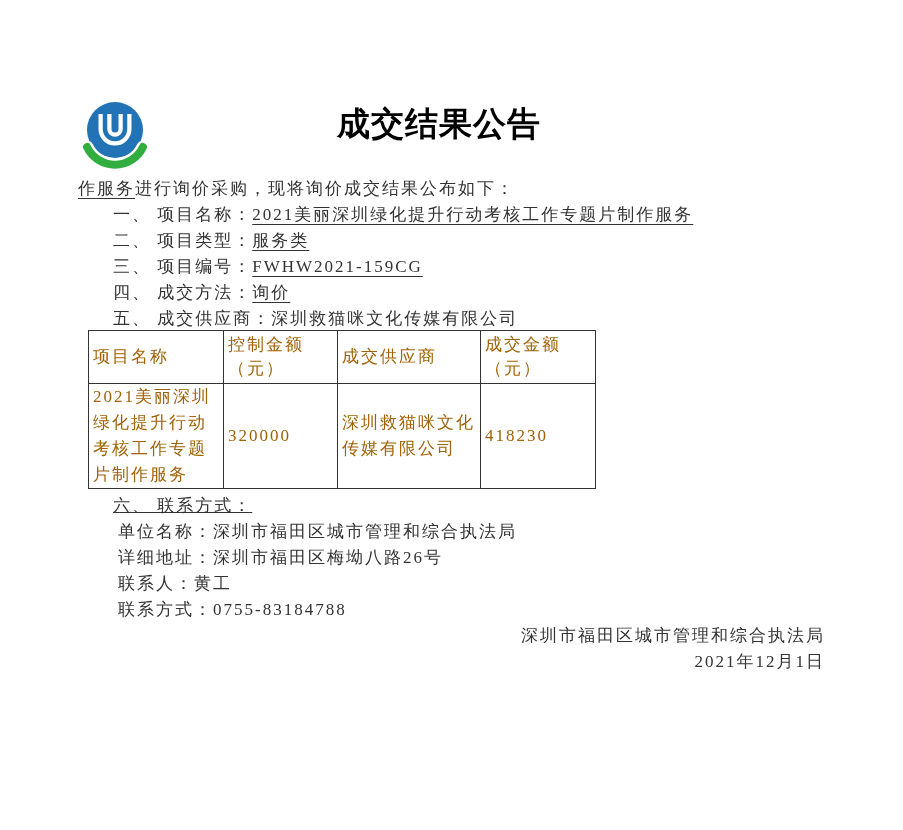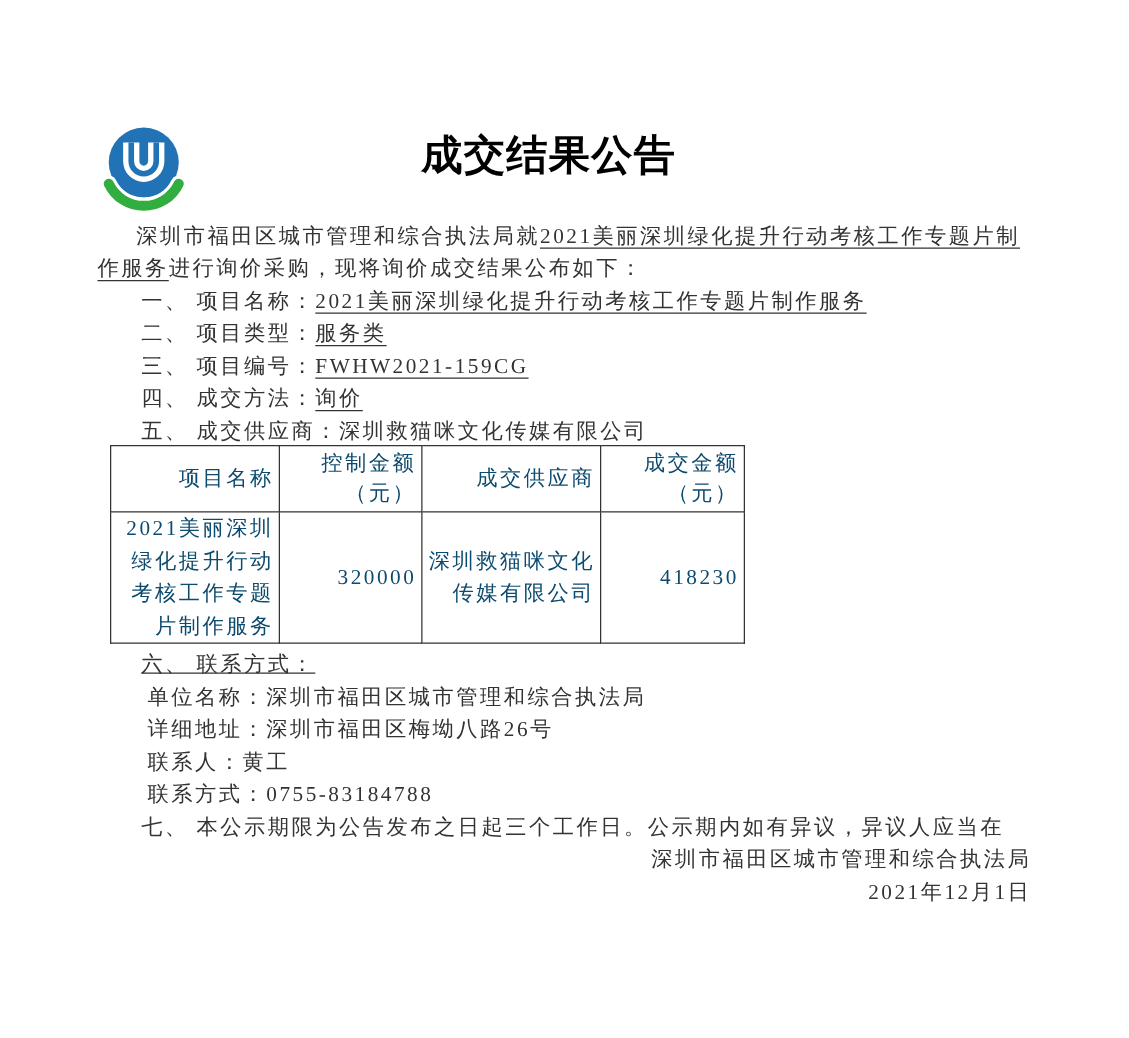--- a/index.html
+++ b/index.html
@@ -28,22 +28,22 @@
     width: 747px;
     font-size: 17px; line-height: 26px; letter-spacing: 2px;
   }
   .p-line { white-space: nowrap; }
   .indent { padding-left: 31px; }
   .list-item { margin-left: 35px; white-space: nowrap; }
   .u { text-decoration: underline; text-underline-offset: 4px; text-decoration-thickness: 1px; }
   table.result {
     border-collapse: collapse; table-layout: fixed;
     margin: -2px 0 0 10px; width: 507px;
-    text-align: right; letter-spacing: 2px;
-    font-size: 17px; color: #0c4a6e;
+    text-align: left; letter-spacing: 2px;
+    font-size: 17px; color: #a16207;
   }
   table.result td { border: 1px solid #333333; padding: 0 4px; vertical-align: middle; }
   tr.hdr td { height: 52px; line-height: 24px; }
   tr.data td { height: 103px; line-height: 26px; }
   .contact-heading { margin-top: 4px; margin-left: 35px; white-space: nowrap; text-decoration: underline; }
   .contact-line { margin-left: 40px; white-space: nowrap; }
   .notice-l1 { margin-left: 35px; white-space: nowrap; }
   .notice-l2 { white-space: nowrap; }
   .sig-line { text-align: right; white-space: nowrap; }
 </style>
@@ -57,21 +57,20 @@
     <path d="M23 13 v15 a10 10 0 0 0 20 0 V13" stroke="#2173b6" stroke-width="4.5" fill="none"></path>
     <path d="M5 46 A31 31 0 0 0 61 46" stroke="#ffffff" stroke-width="13" fill="none" stroke-linecap="round"></path>
     <path d="M5 46 A31 31 0 0 0 61 46" stroke="#31ae3f" stroke-width="8" fill="none" stroke-linecap="round"></path>
   </svg>
 </div>
 
 <div class="doc-title">成交结果公告</div>
 
 <div class="content">
 
-  <div class="p-line indent"><span>深圳市福田区城市管理和综合执法局就</span><span class="u">2021美丽深圳绿化提升行动考核工作专题片制</span></div>
   <div class="p-line"><span class="u">作服务</span><span>进行询价采购，现将询价成交结果公布如下：</span></div>
 
   <div class="list-item"><span>一、 项目名称：</span><span class="u">2021美丽深圳绿化提升行动考核工作专题片制作服务</span></div>
   <div class="list-item"><span>二、 项目类型：</span><span class="u">服务类</span></div>
   <div class="list-item"><span>三、 项目编号：</span><span class="u">FWHW2021-159CG</span></div>
   <div class="list-item"><span>四、 成交方法：</span><span class="u">询价</span></div>
   <div class="list-item"><span>五、 成交供应商：</span><span>深圳救猫咪文化传媒有限公司</span></div>
 
   <table class="result">
     <colgroup>
@@ -107,18 +106,17 @@
     </tr>
   </tbody>
     </table>
 
   <div class="contact-heading">六、 联系方式：</div>
   <div class="contact-line"><span>单位名称：</span><span>深圳市福田区城市管理和综合执法局</span></div>
   <div class="contact-line"><span>详细地址：</span><span>深圳市福田区梅坳八路26号</span></div>
   <div class="contact-line"><span>联系人：</span><span>黄工</span></div>
   <div class="contact-line"><span>联系方式：</span><span>0755-83184788</span></div>
 
-  <div class="notice-l1">七、 本公示期限为公告发布之日起三个工作日。公示期内如有异议，异议人应当在</div>
 
   <div class="sig-line">深圳市福田区城市管理和综合执法局</div>
   <div class="sig-line">2021年12月1日</div>
 
 </div>
 
 </body></html>

